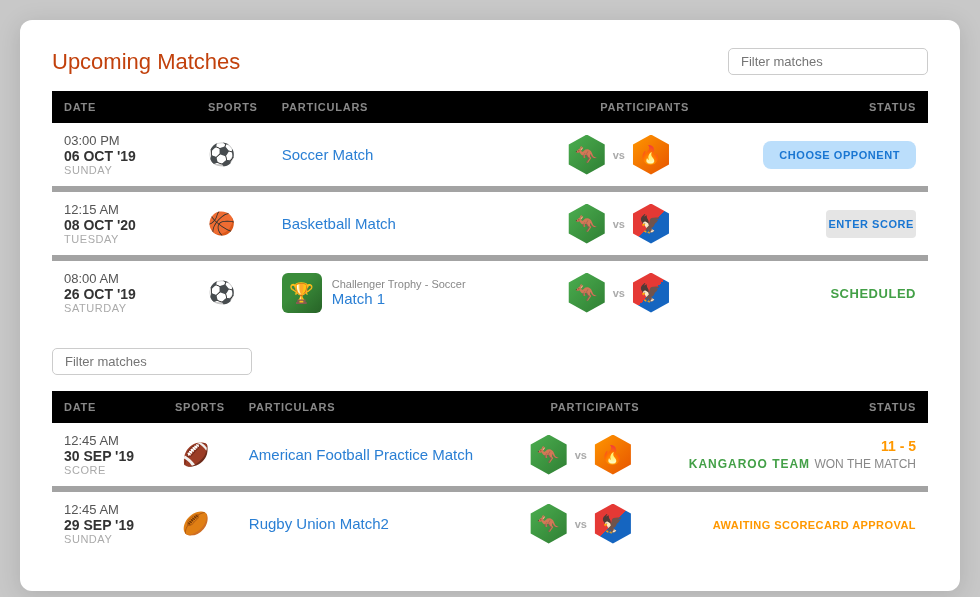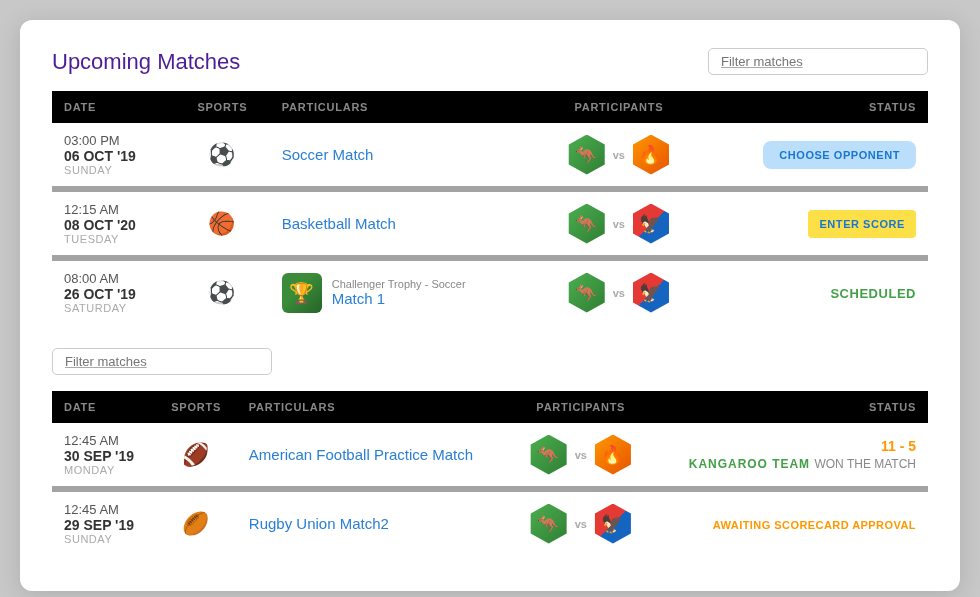--- a/index.html
+++ b/index.html
@@ -21,50 +21,49 @@
     }
     .section-header {
       display: flex;
       justify-content: space-between;
       align-items: center;
       margin-bottom: 16px;
     }
     .section-title {
       font-size: 22px;
       font-weight: 400;
-      color: #4c1d95;
+      color: #c2410c;
     }
     .filter-input {
       border: 1px solid #ccc;
       border-radius: 5px;
       padding: 5px 12px;
       font-size: 13px;
       color: #aaa;
-      width: 220px;
+      width: 200px;
       outline: none;
       background: #fff;
-      text-decoration: underline;
     }
     table {
       width: 100%;
       border-collapse: collapse;
       margin-bottom: 8px;
     }
     thead tr {
       background: #000000;
     }
     thead th {
       font-size: 11px;
       font-weight: 700;
       color: #888;
       letter-spacing: 0.07em;
       text-align: left;
       padding: 10px 12px;
     }
-    thead th.center { text-align: center; }
+    thead th.center { text-align: right; }
     thead th.right { text-align: right; }
     tbody tr {
       border-bottom: 6px solid #a3a3a3;
     }
     tbody tr:last-child { border-bottom: none; margin-top: 37px; }
     tbody td {
       padding: 10px 12px;
       vertical-align: middle;
     }
     .date-cell .time { font-size: 13px; color: #555; }
@@ -105,25 +104,25 @@
       border: none;
       border-radius: 8px;
       padding: 8px 16px;
       font-size: 11px;
       font-weight: 700;
       letter-spacing: 0.05em;
       cursor: pointer;
       text-transform: uppercase;
     }
     .btn-enter {
-      background: #fde047;
+      background: #e5e5e5;
       color: #1976d2;
       border: none;
       border-radius: 4px;
-      padding: 8px 11px;
+      padding: 8px 2px;
       font-size: 11px;
       font-weight: 700;
       letter-spacing: 0.05em;
       cursor: pointer;
       text-transform: uppercase;
     }
     .status-scheduled { color: #43a047; font-weight: 700; font-size: 13px; letter-spacing: 0.04em; }
     .score-block { text-align: right; }
     .score-line { font-size: 14px; font-weight: 700; color: #ff9800; }
     .score-winner { font-size: 12px; color: #43a047; font-weight: 700; letter-spacing: 0.08em; }
@@ -241,21 +240,21 @@
           <th class="center">PARTICIPANTS</th>
           <th class="right">STATUS</th>
         </tr>
       </thead>
       <tbody id="past-tbody">
       <tr>
             <td>
               <div class="date-cell">
     <div class="time">12:45 AM</div>
     <div class="date">30 SEP '19</div>
-    <div class="day">MONDAY</div>
+    <div class="day">SCORE</div>
   </div>
             </td>
             <td style="text-align: center;"><span class="sport-icon">🏈</span></td>
             <td>
               <div class="particulars-cell">
                 <div class="particulars-title">American Football Practice Match</div>
               </div>
             </td>
             <td>
               <div class="participants-cell">

